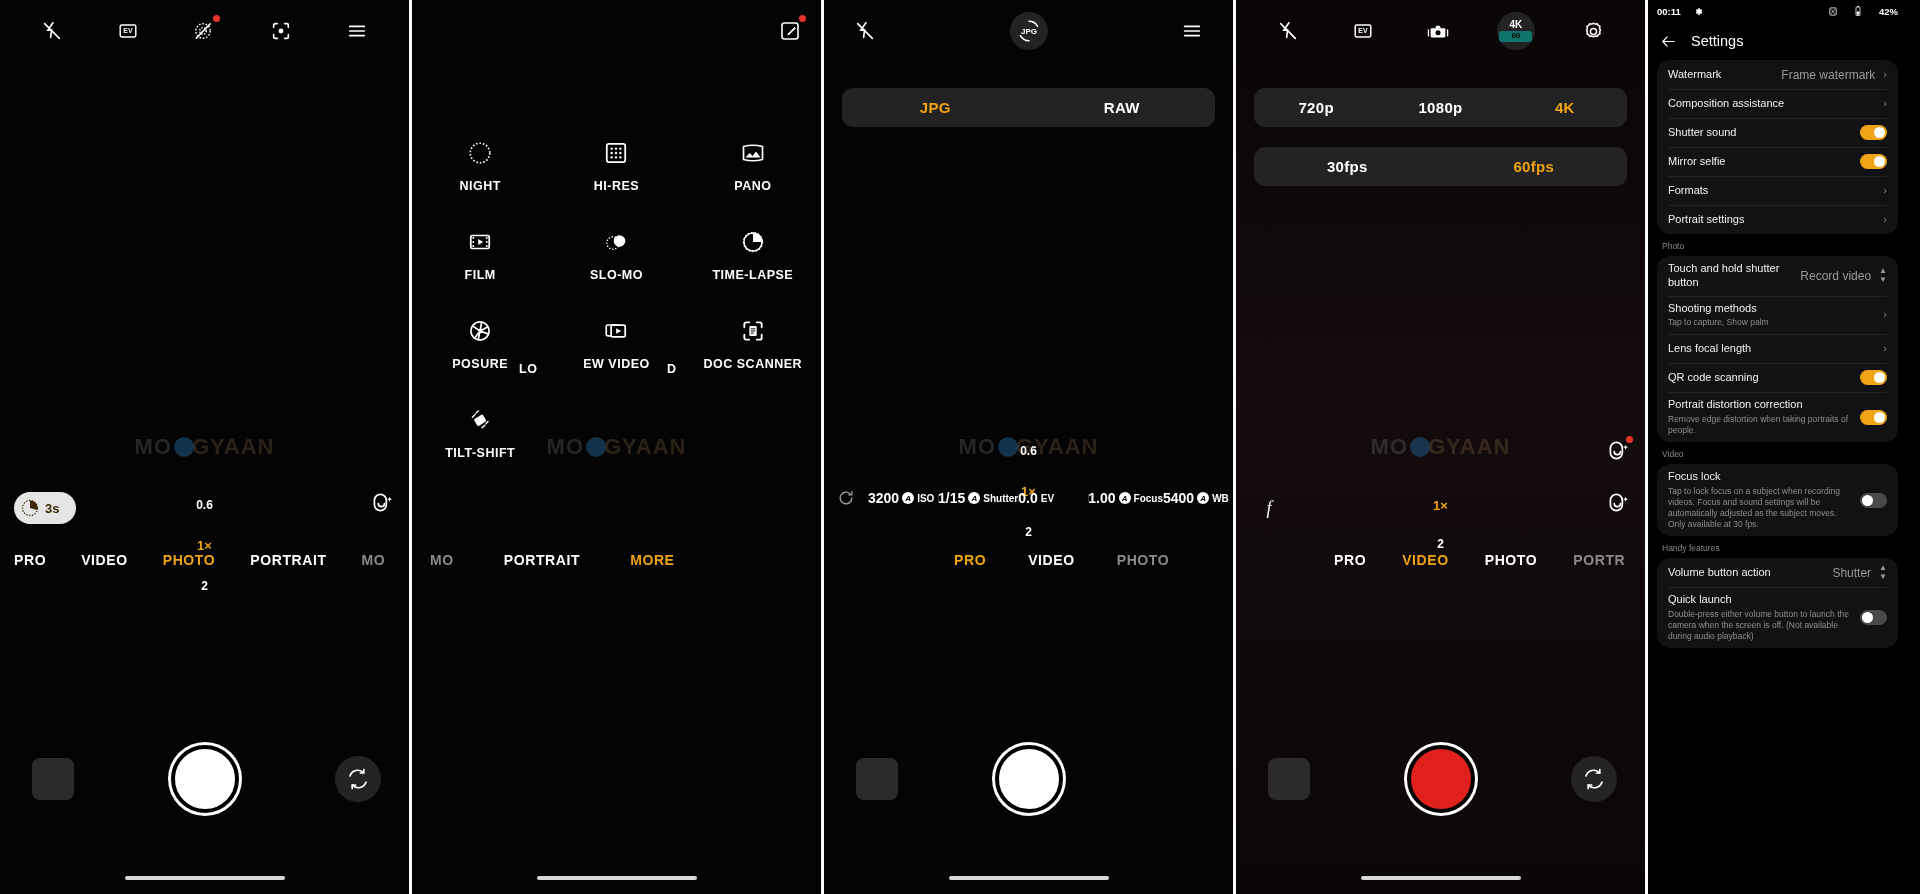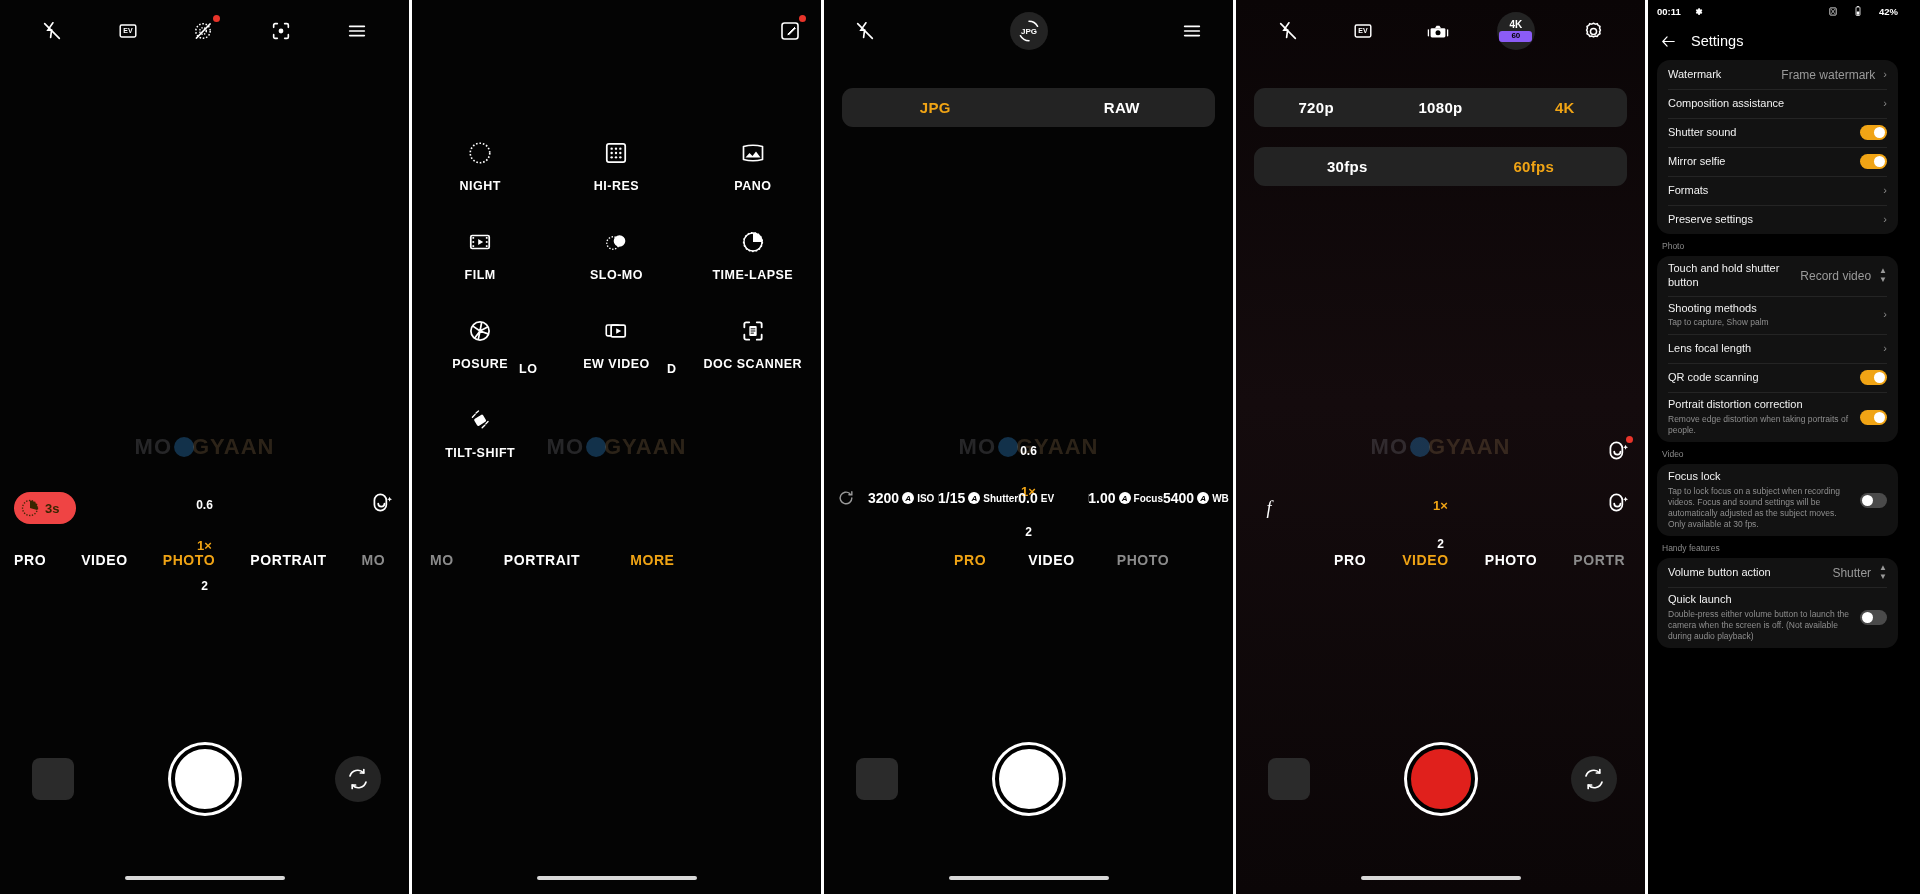--- a/index.html
+++ b/index.html
@@ -61,21 +61,21 @@
     gap:26px; align-items:center; z-index:5;flex-direction:column;
   }
   .zoomrow .z { font-size:12px; font-weight:700; color:#fff; }
   .zoomrow .z.act { color:#f0a415; }
   .zoomrow .z.big { font-size:13px; }
 
   
   .ctrlrow { position:absolute; left:0; right:0; height:44px; z-index:5; }
   .timer-pill {
     position:absolute; left:14px; top:0; height:32px; min-width:62px;
-    background:#ef4444; border-radius:17px; display:flex; align-items:center;
+    background:#e5e5e5; border-radius:17px; display:flex; align-items:center;
     gap:5px; padding:0 11px 0 6px;
   }
   .timer-pill .tlabel { font-size:13px; font-weight:700; color:#3a2600; }
   .face-ico { position:absolute; right:14px; top:-2px; }
 
   .modes {
     position:absolute; left:0; right:0; display:flex; align-items:center;
     font-size:14px; font-weight:700; letter-spacing:.6px; z-index:5;
   }
   .modes .m { color:#fff; white-space:nowrap; }
@@ -529,21 +529,21 @@
         <path d="M10 9.2l1.5-2.4h3L16 9.2z" fill="#fff"></path>
         <circle cx="13" cy="13.8" r="2.5" fill="#000"></circle>
         <g stroke="#fff" stroke-width="1.3" stroke-linecap="round" fill="none">
             <path d="M3.4 10.8v6"></path>
             <path d="M22.6 10.8v6"></path>
           </g>
       </svg>
     </div>
     <div class="ico" style="width:38px;height:38px;border-radius:50%;background:#232323;flex-direction:column;gap:1px;">
       <span style="font-size:10px;font-weight:700;color:#fff;line-height:1;">4K</span>
-      <span style="font-size:8px;font-weight:700;color:#000;background:#8b5cf6;border-radius:3px;padding:0 12px;line-height:1.35;">60</span>
+      <span style="font-size:8px;font-weight:700;color:#000;background:#0f766e;border-radius:3px;padding:0 12px;line-height:1.35;">60</span>
     </div>
     <div class="ico">
       <svg width="23" height="23" viewBox="0 0 24 24" fill="none" stroke="#fff" stroke-width="1.6">
         <path d="M12 3.4l1.9.9 2-.5 1 1.8 1.9 1-.5 2 .9 1.9-.9 1.9.5 2-1.9 1-1 1.8-2-.5-1.9.9-1.9-.9-2 .5-1-1.8-1.9-1 .5-2-.9-1.9.9-1.9-.5-2 1.9-1 1-1.8 2 .5z" stroke-linejoin="round"></path>
         <circle cx="12" cy="12" r="3.2"></circle>
       </svg>
     </div>
   </div>
 
   <div class="seg" style="top:88px;">
@@ -672,21 +672,21 @@
           </span>
       </div>
       <div class="row">
         <div class="rtext">
             <div class="rtitle">Formats</div>
           </div>
         <span class="chev">›</span>
       </div>
       <div class="row">
         <div class="rtext">
-            <div class="rtitle">Preserve settings</div>
+            <div class="rtitle">Portrait settings</div>
           </div>
         <span class="chev">›</span>
       </div>
     </div>
 
     <div class="group-label">Photo</div>
     <div class="card">
       <div class="row">
         <div class="rtext">
             <div class="rtitle">Touch and hold shutter button</div>

